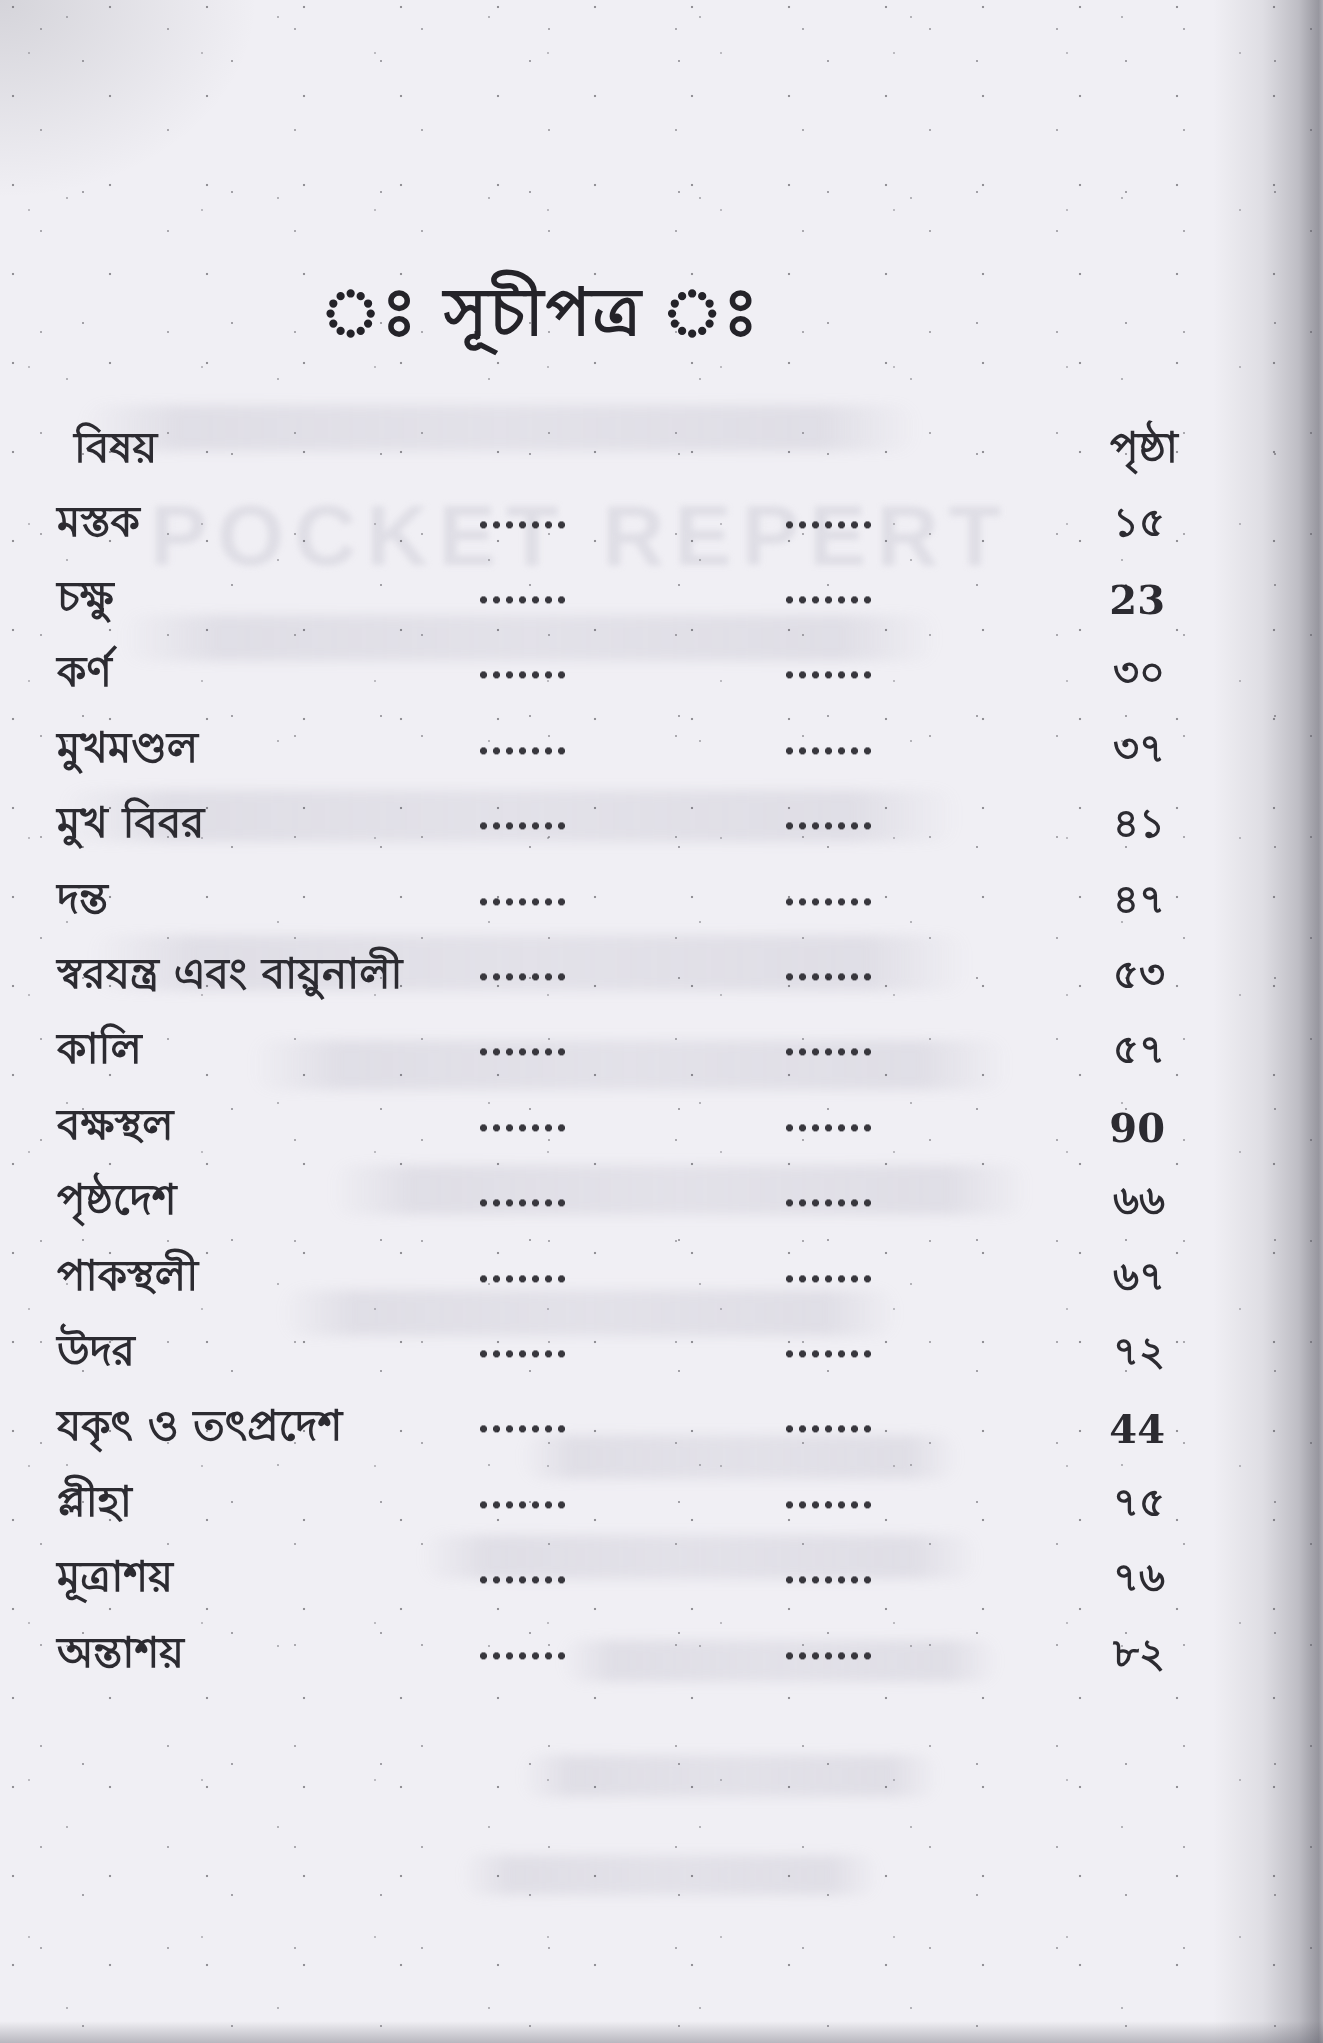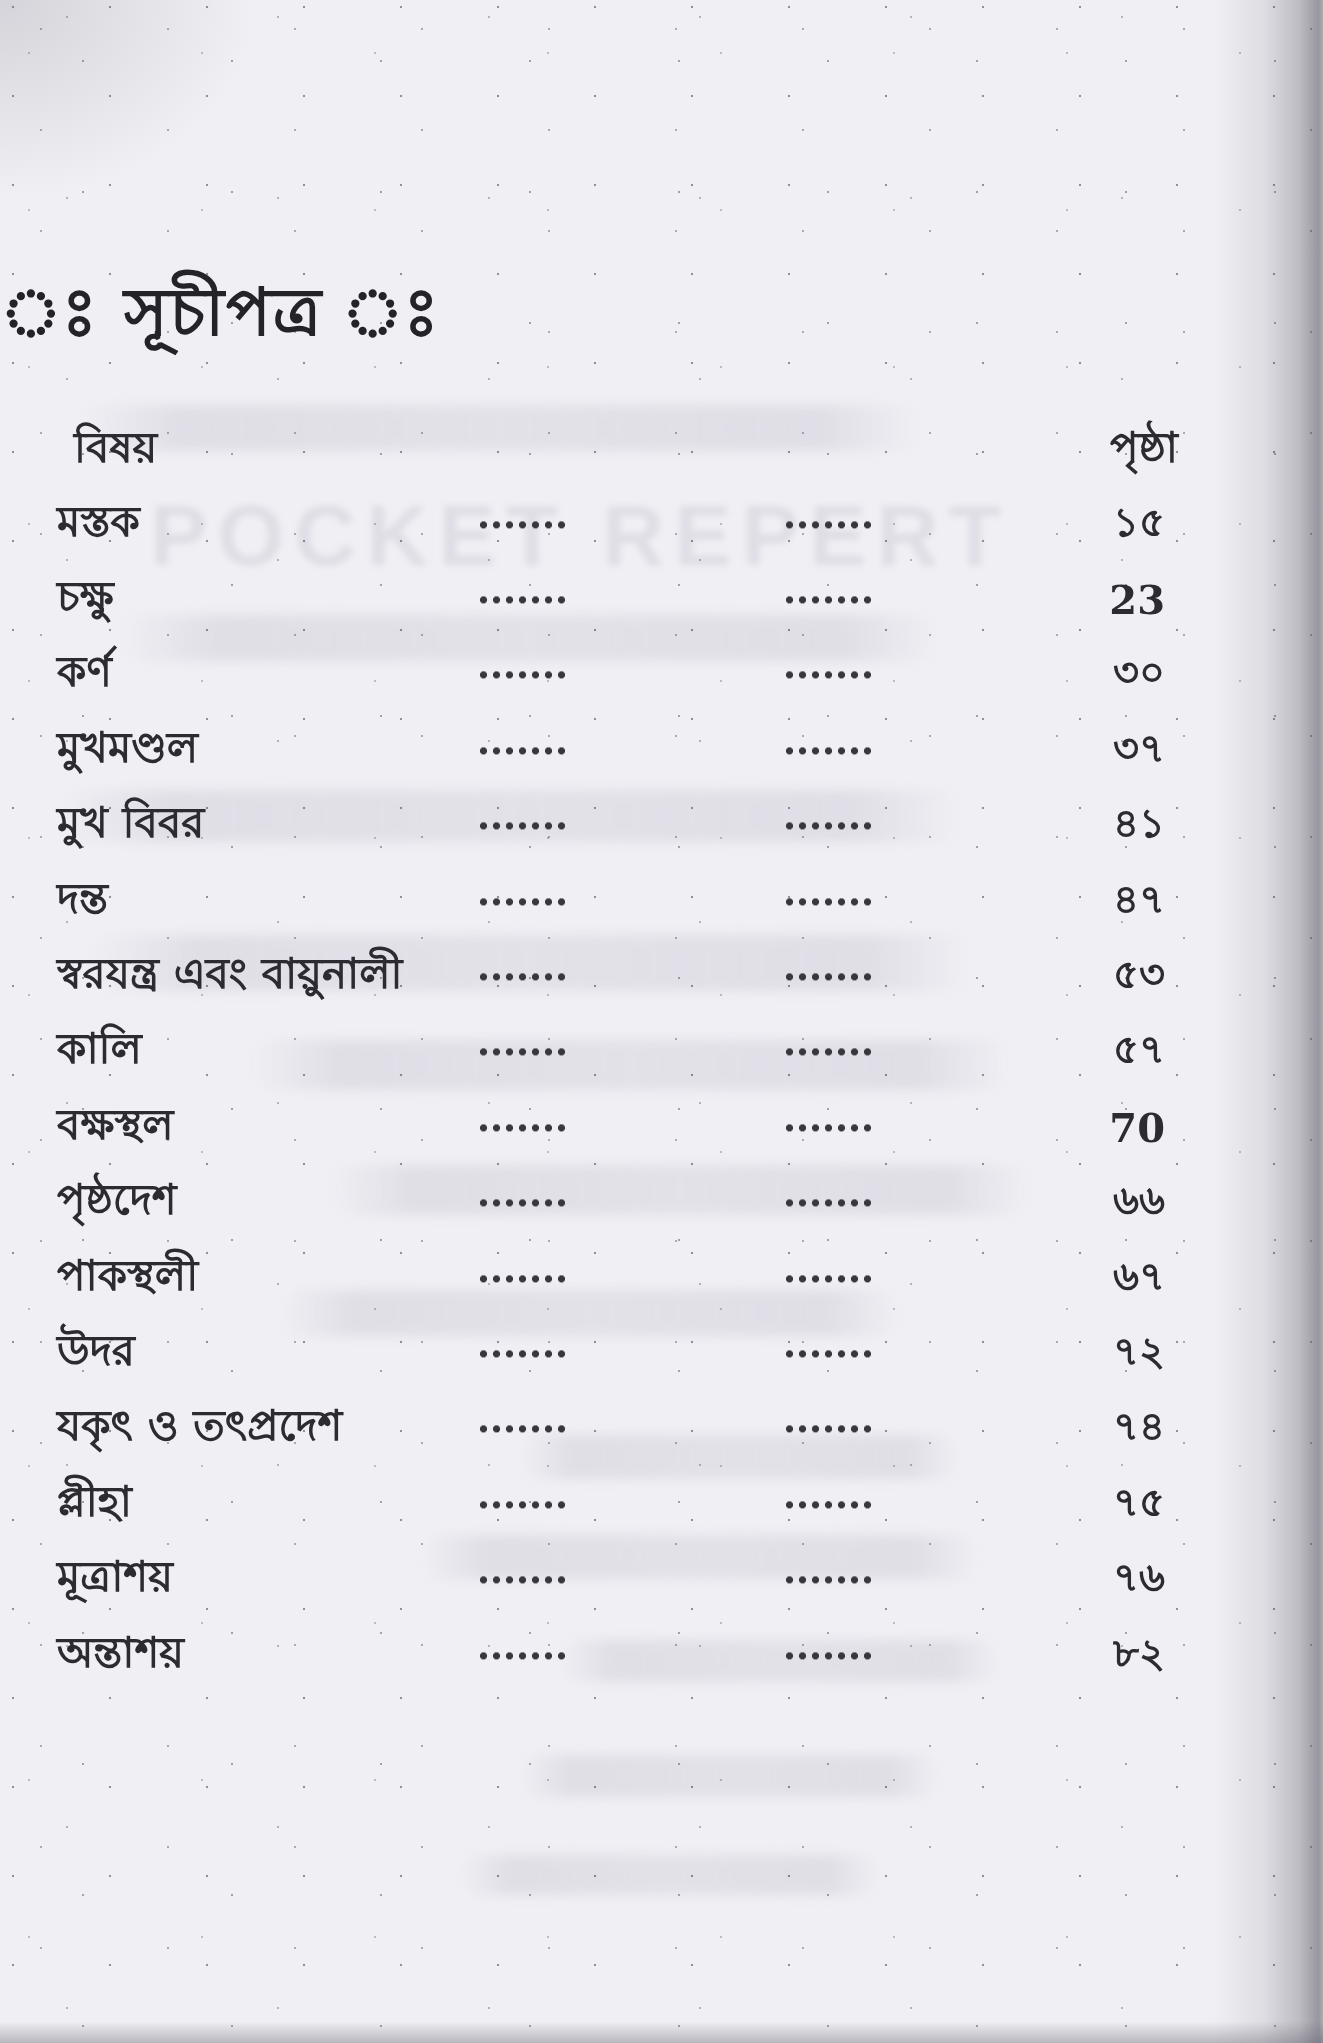--- a/index.html
+++ b/index.html
@@ -45,21 +45,21 @@
     position:absolute;left:0;bottom:0;width:100%;height:22px;pointer-events:none;
     background:linear-gradient(to bottom, rgba(70,70,82,0), rgba(80,80,92,.35));
   }
   .edge-topleft{
     position:absolute;left:0;top:0;width:260px;height:200px;pointer-events:none;
     background:radial-gradient(ellipse at 0% 0%, rgba(90,90,100,.18), rgba(90,90,100,0) 70%);
   }
   
   .title{
     position:absolute;top:218px;left:0;width:1080px;
-    text-align:left;font-size:66px;font-weight:700;color:#242329;
+    text-align:center;font-size:66px;font-weight:700;color:#242329;
     letter-spacing:2px;
   }
   .col-headers{position:absolute;top:412px;left:0;width:100%;height:76px;}
   .col-subject{position:absolute;left:74px;top:50%;transform:translateY(-50%);
     font-size:42px;font-weight:700;}
   .col-page{position:absolute;right:145px;top:50%;transform:translateY(-50%);
     font-size:42px;font-weight:700;margin-left:30px;}
   .toc-rows{position:absolute;top:486px;left:0;width:100%;}
   .toc-row{position:relative;height:75.4px;}
   .subject{position:absolute;left:57px;top:50%;transform:translateY(-50%);
@@ -158,21 +158,21 @@
       <span class="subject">কালি</span>
       <span class="dots g1"></span>
       <span class="dots g2"></span>
       <span class="pagenum">৫৭</span>
     </div>
 
     <div class="toc-row">
       <span class="subject">বক্ষস্থল</span>
       <span class="dots g1"></span>
       <span class="dots g2"></span>
-      <span class="pagenum">70</span>
+      <span class="pagenum">90</span>
     </div>
 
     <div class="toc-row">
       <span class="subject">পৃষ্ঠদেশ</span>
       <span class="dots g1"></span>
       <span class="dots g2"></span>
       <span class="pagenum">৬৬</span>
     </div>
 
     <div class="toc-row">
@@ -186,21 +186,21 @@
       <span class="subject">উদর</span>
       <span class="dots g1"></span>
       <span class="dots g2"></span>
       <span class="pagenum">৭২</span>
     </div>
 
     <div class="toc-row">
       <span class="subject">যকৃৎ ও তৎপ্রদেশ</span>
       <span class="dots g1"></span>
       <span class="dots g2"></span>
-      <span class="pagenum">৭৪</span>
+      <span class="pagenum">44</span>
     </div>
 
     <div class="toc-row">
       <span class="subject">প্লীহা</span>
       <span class="dots g1"></span>
       <span class="dots g2"></span>
       <span class="pagenum">৭৫</span>
     </div>
 
     <div class="toc-row">

